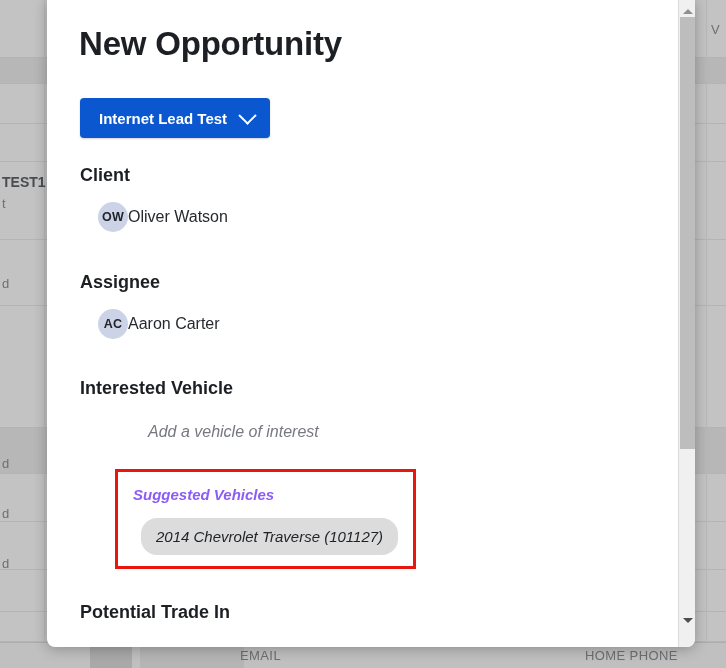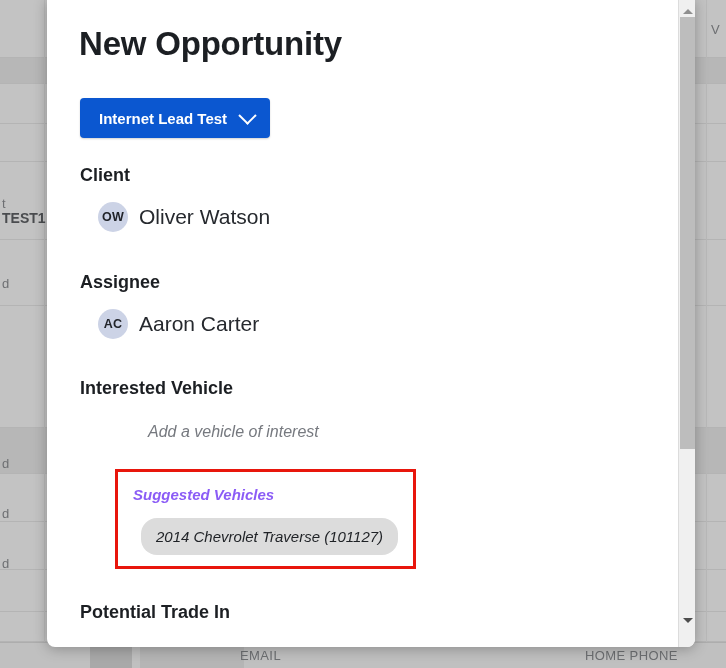--- a/index.html
+++ b/index.html
@@ -34,21 +34,20 @@
   .bg-cell-text {
     position: absolute;
     font-size: 13px;
     color: #6d6f72;
     white-space: nowrap;
   }
   .bg-cell-text.strong {
     font-weight: bold;
     color: #4a4c4f;
     font-size: 14px;
-    margin-top: 36px;
   }
   .bg-colsep {
     position: absolute;
     top: 0;
     width: 1px;
     height: 668px;
     background: #b9b9b9;
   }
   .bg-header {
     position: absolute;
@@ -157,37 +156,36 @@
     font-size: 18px;
     font-weight: bold;
     color: #1c1f23;
   }
 
   .person-row {
     position: absolute;
     left: 51px;
     display: flex;
     align-items: center;
-    gap: 11px;
   }
   .avatar {
     width: 30px;
     height: 30px;
     border-radius: 50%;
     background: #ccd3e6;
     color: #21242a;
     font-size: 12.5px;
     font-weight: bold;
     display: flex;
     align-items: center;
     justify-content: center;
     letter-spacing: 0.2px;
   }
   .person-name {
-    font-size: 21px;
+    font-size: 16px;
     color: #26292e;
   }
 
   .placeholder-text {
     position: absolute;
     left: 101px;
     font-size: 16px;
     font-style: italic;
     color: #76797f;
   }

